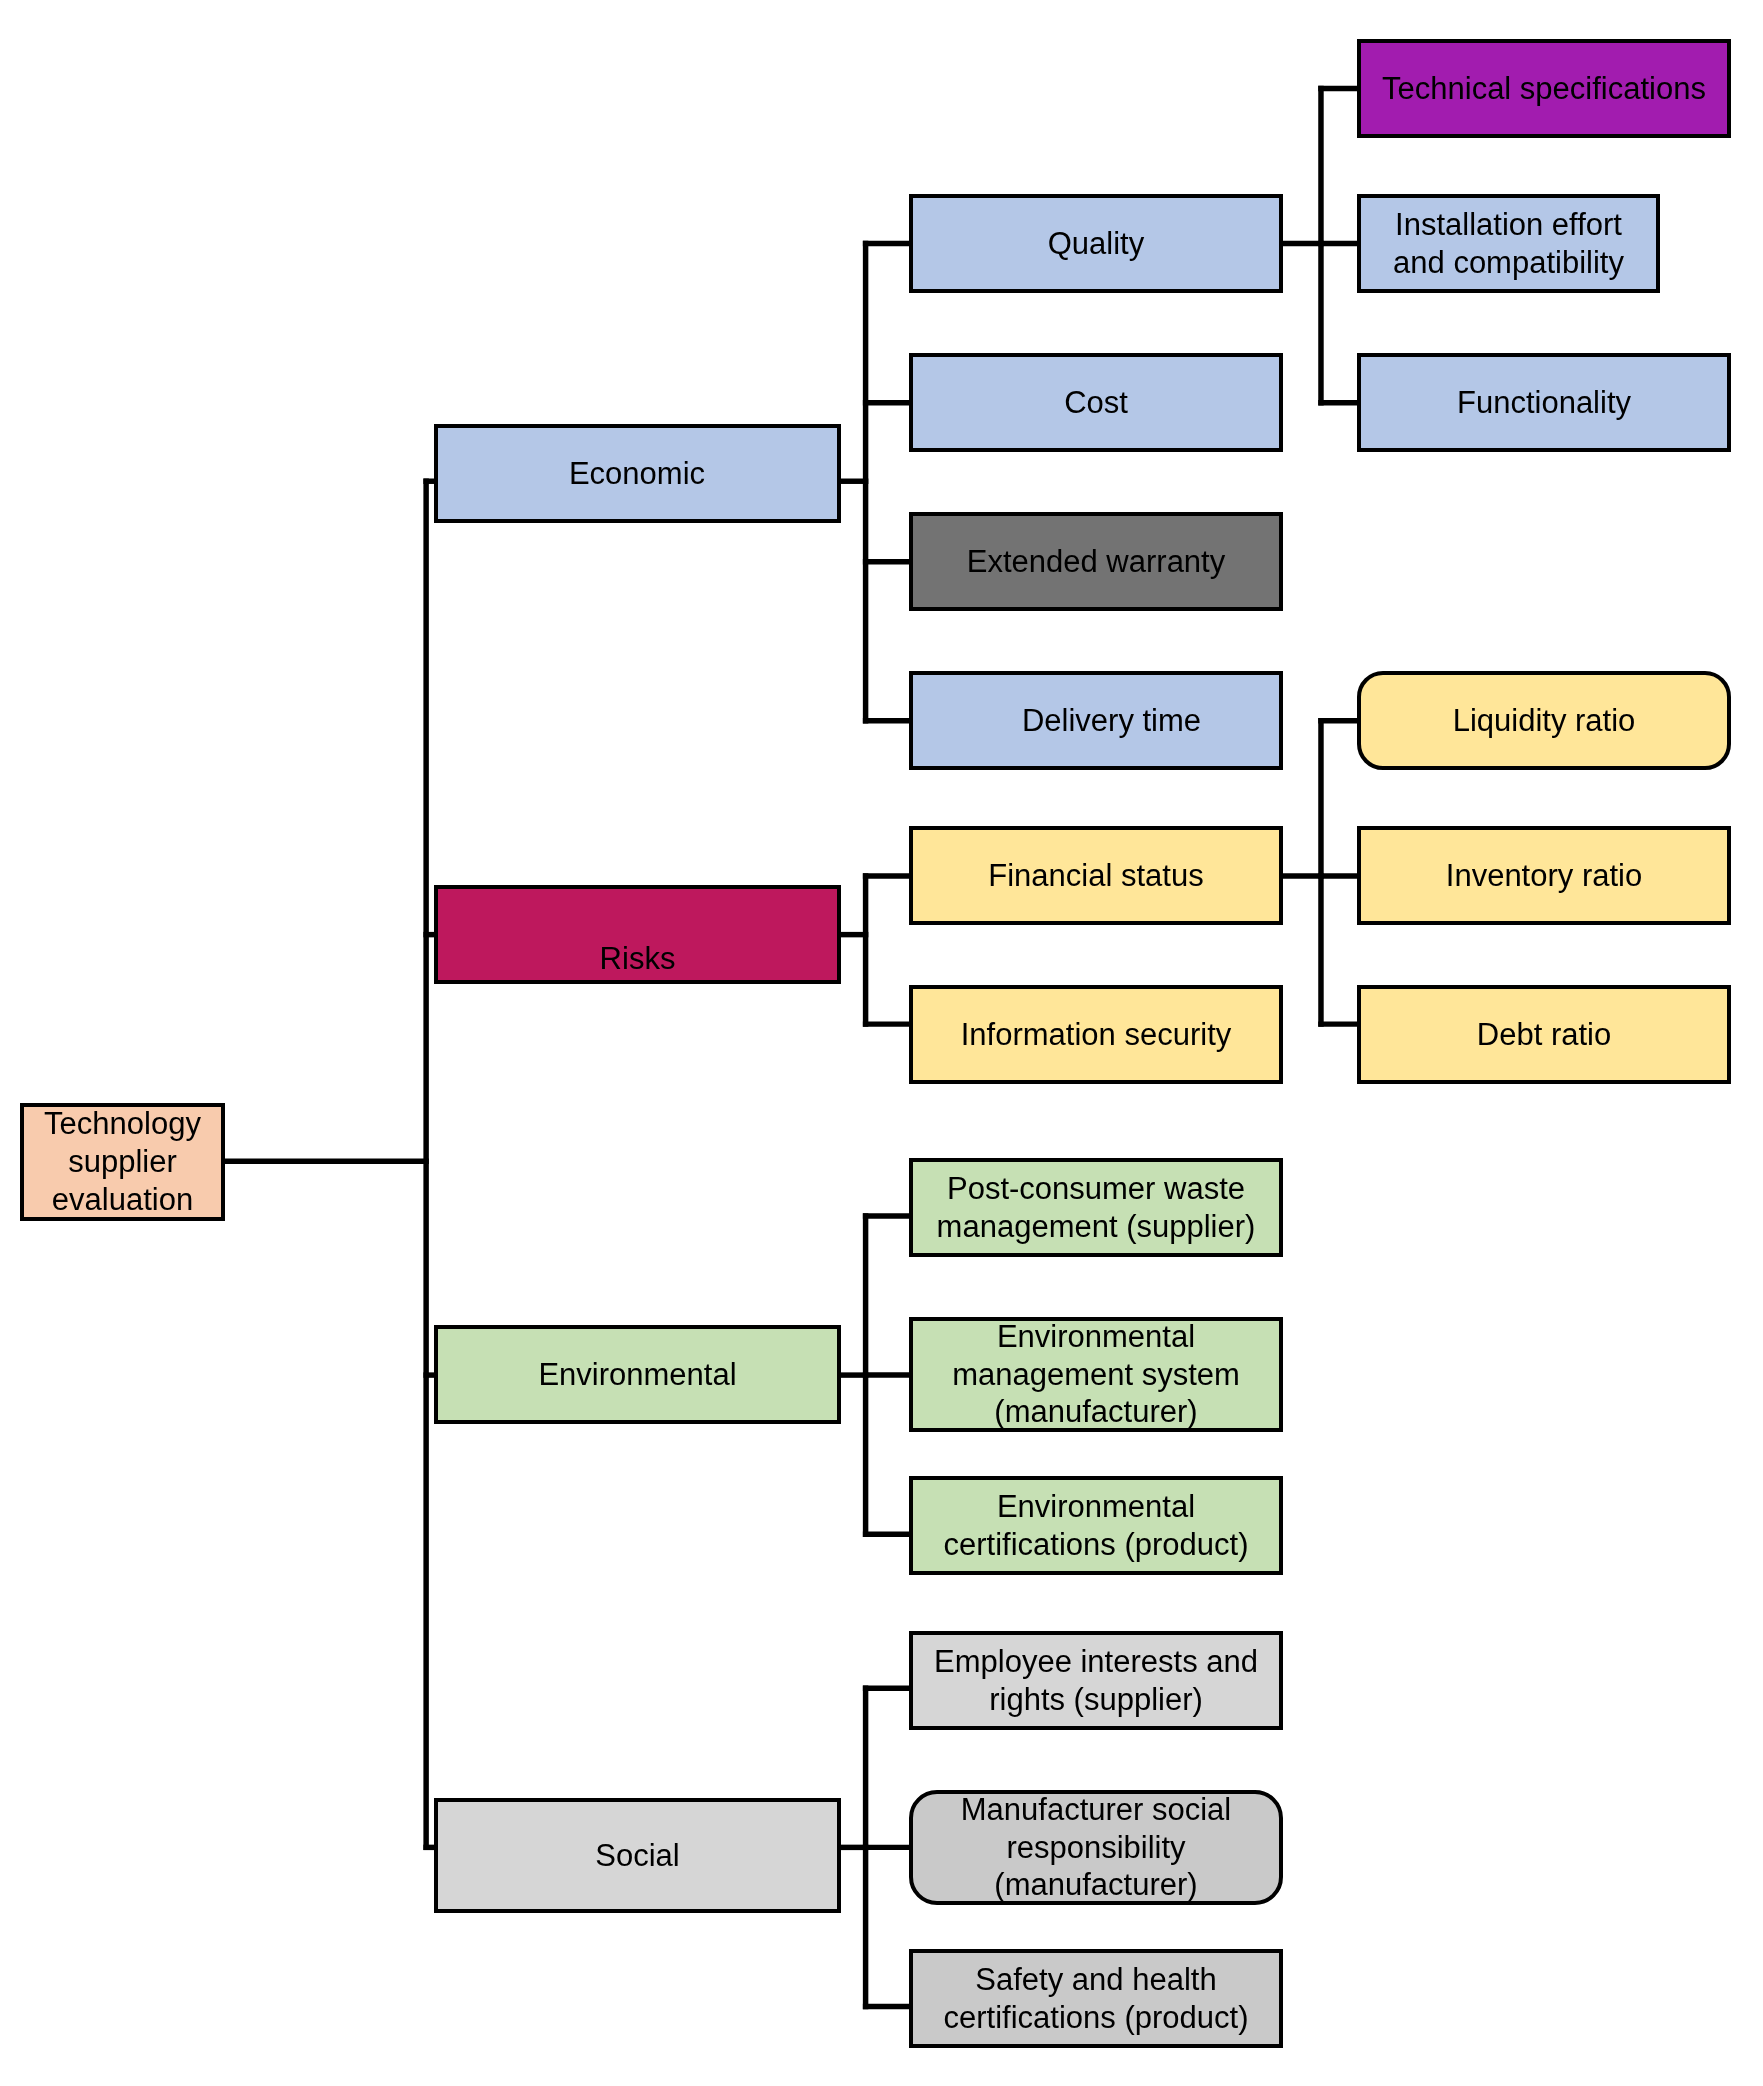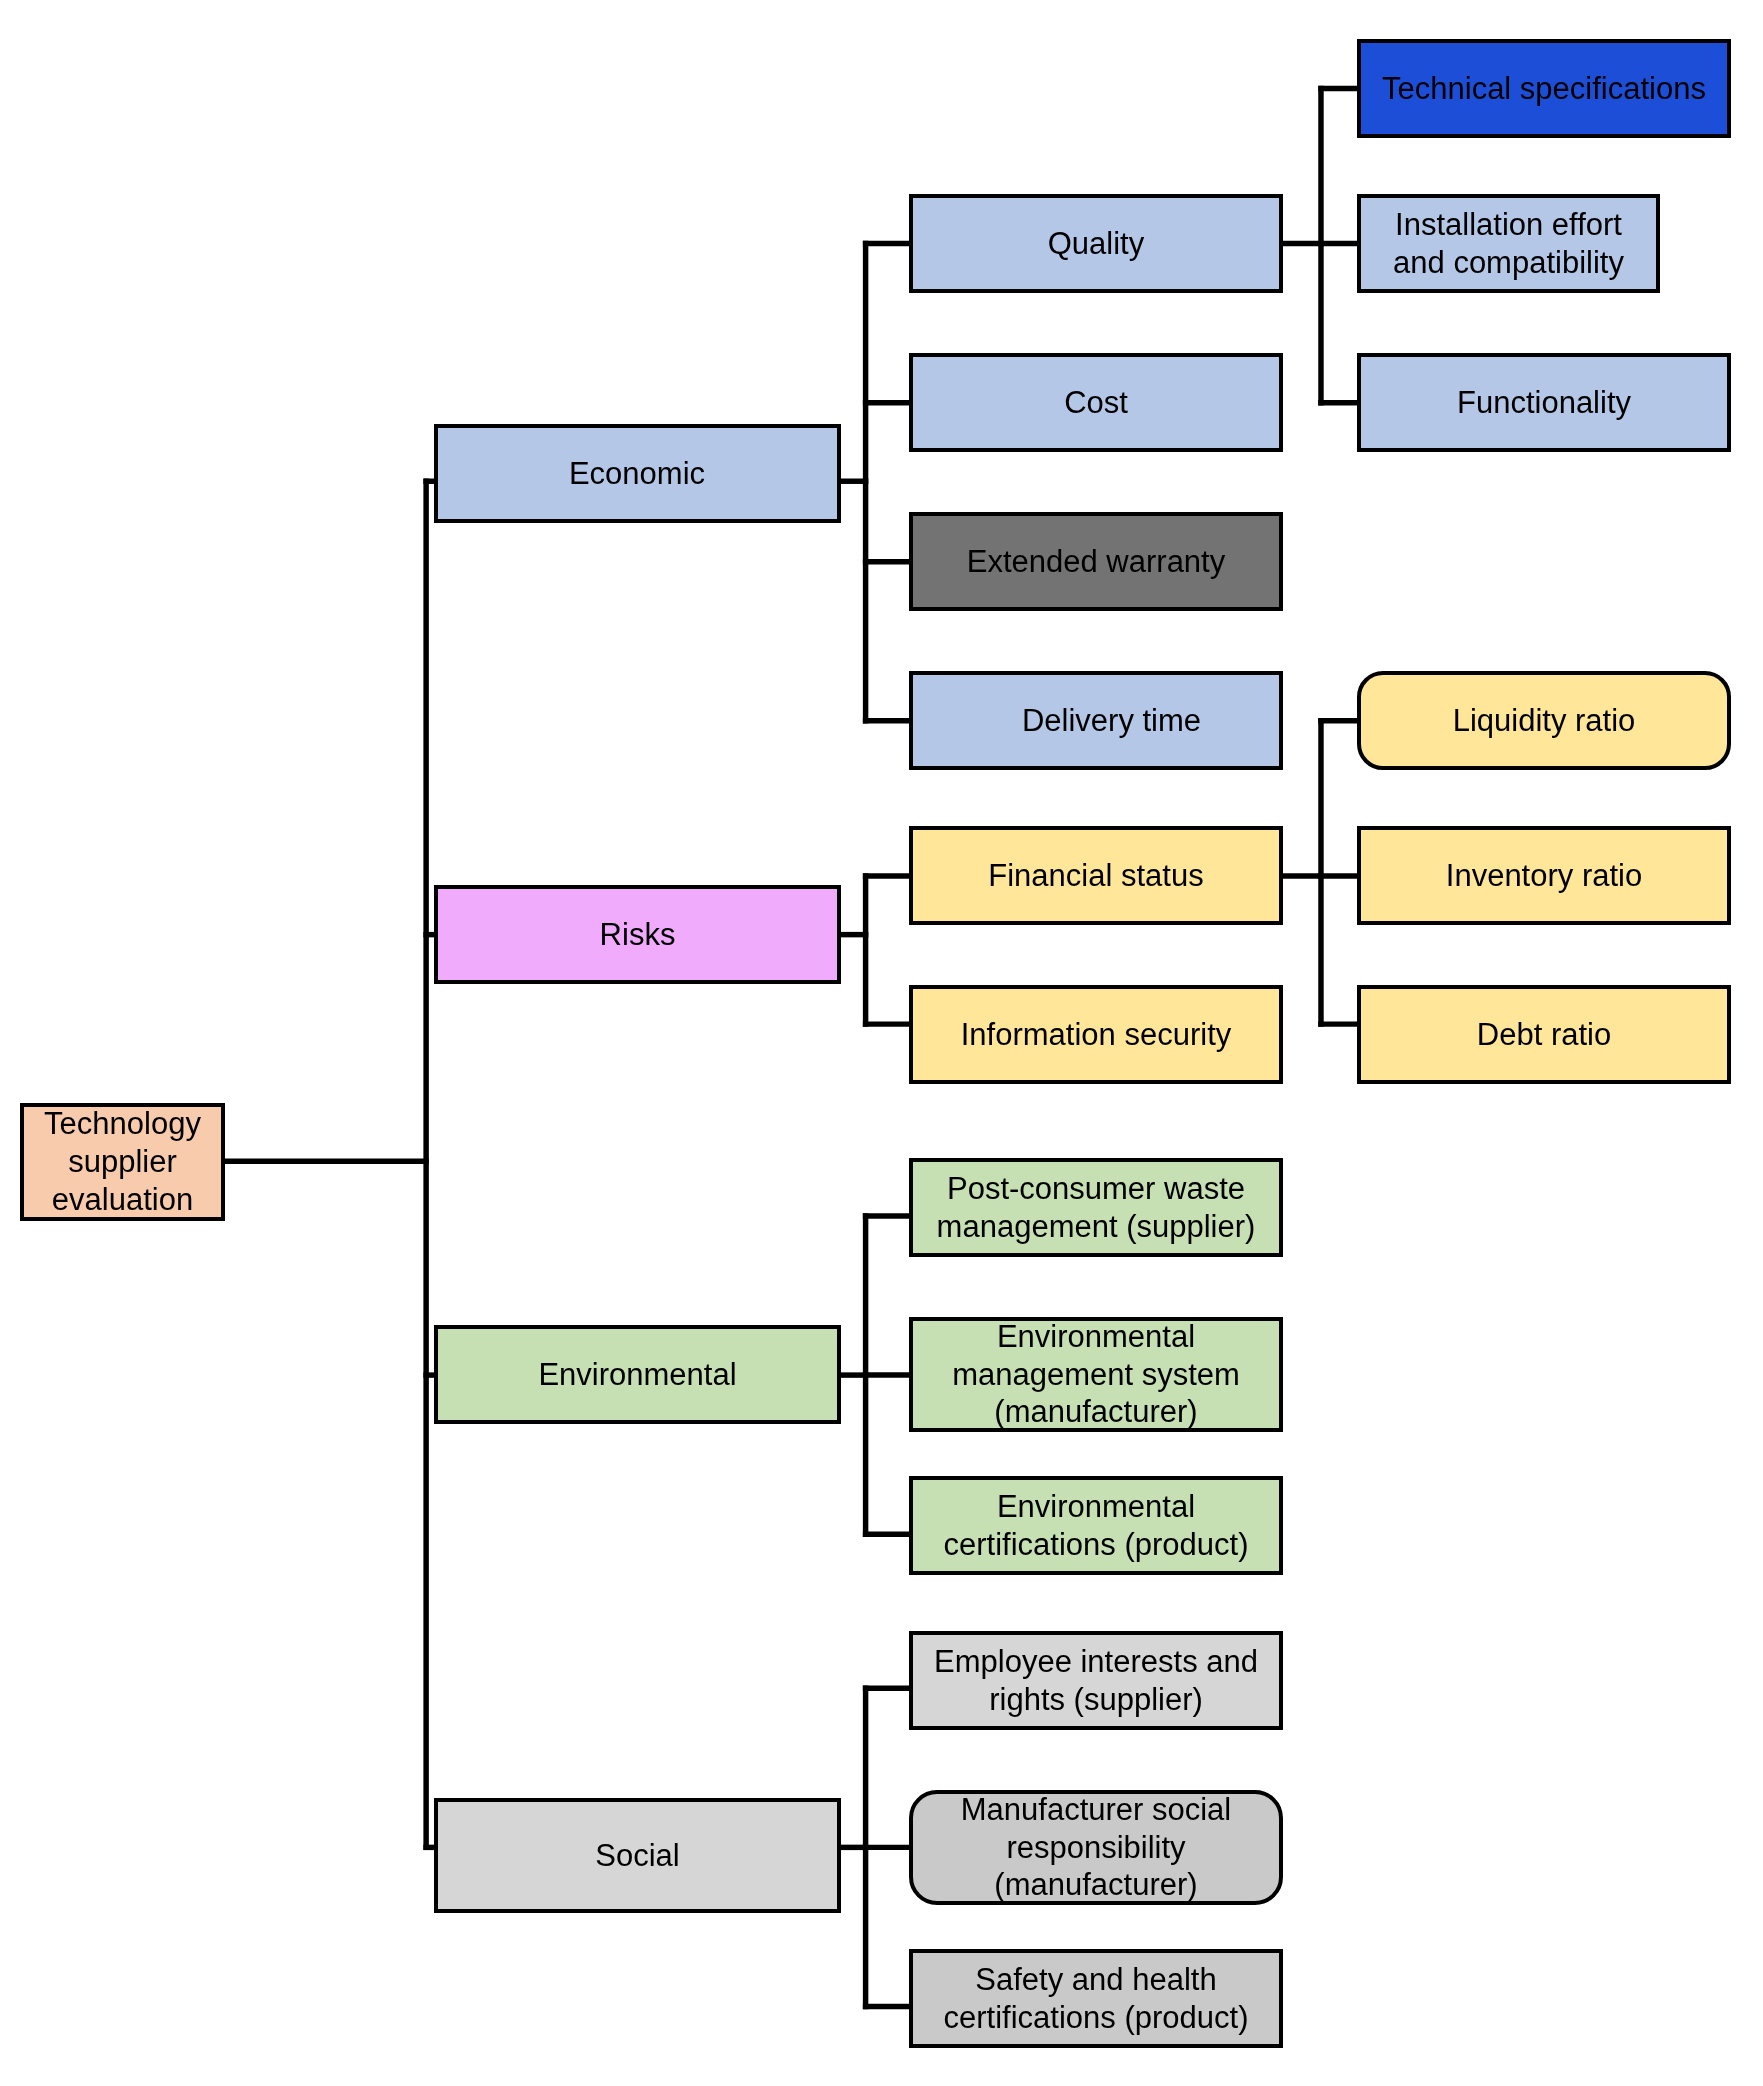--- a/index.html
+++ b/index.html
@@ -100,21 +100,21 @@
   </svg>
 
   <div class="node" style="left:20px; top:1103px; width:205px; height:118px; background:#f8cbad;">
     <span>Technology supplier evaluation</span>
   </div>
 
   <div class="node" style="left:434px; top:424px; width:407px; height:99px; background:#b4c7e7;padding-left:8px;">
     <span>Economic</span>
   </div>
 
-  <div class="node" style="left:434px; top:885px; width:407px; height:99px; background:#f0abfc;">
+  <div class="node" style="left:434px; top:885px; width:407px; height:99px; background:#be185d;align-items:flex-end;">
     <span>Risks</span>
   </div>
 
   <div class="node" style="left:434px; top:1325px; width:407px; height:99px; background:#c6e0b4;">
     <span>Environmental</span>
   </div>
 
   <div class="node" style="left:434px; top:1798px; width:407px; height:115px; background:#d6d6d6;">
     <span>Social</span>
   </div>
@@ -128,21 +128,21 @@
   </div>
 
   <div class="node" style="left:909px; top:512px; width:374px; height:99px; background:#737373;">
     <span>Extended warranty</span>
   </div>
 
   <div class="node" style="left:909px; top:671px; width:374px; height:99px; background:#b4c7e7;padding-left:40px;">
     <span>Delivery time</span>
   </div>
 
-  <div class="node" style="left:1357px; top:39px; width:374px; height:99px; background:#1d4ed8;">
+  <div class="node" style="left:1357px; top:39px; width:374px; height:99px; background:#a21caf;">
     <span>Technical specifications</span>
   </div>
 
   <div class="node" style="left:1357px; top:194px; width:303px; height:99px; background:#b4c7e7;">
     <span>Installation effort and compatibility</span>
   </div>
 
   <div class="node" style="left:1357px; top:353px; width:374px; height:99px; background:#b4c7e7;">
     <span>Functionality</span>
   </div>

